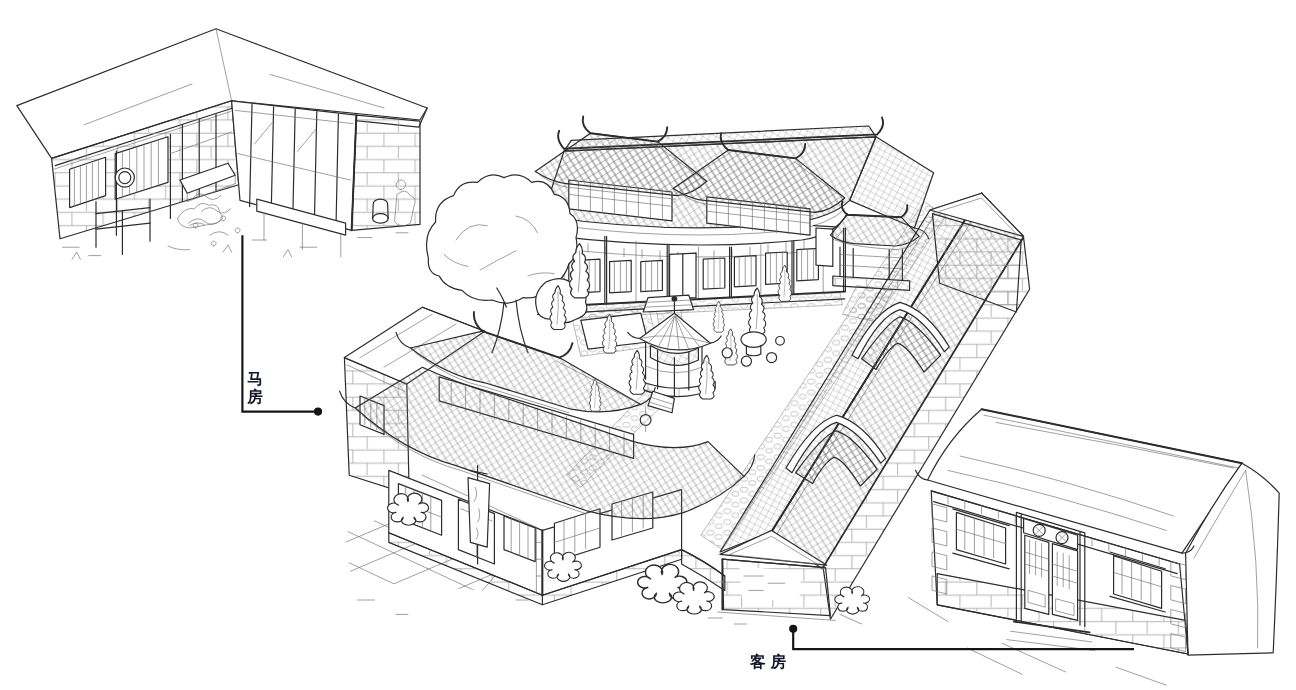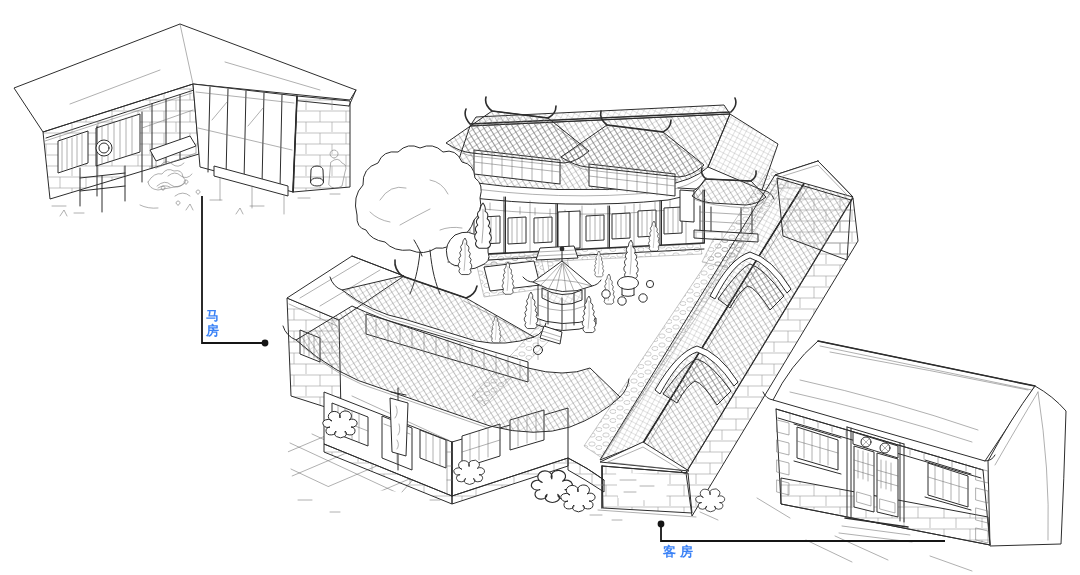--- a/index.html
+++ b/index.html
@@ -9,24 +9,24 @@
   
   .k{stroke:#2d2d2d;fill:none;stroke-width:1;stroke-linecap:round;stroke-linejoin:round}
   .k2{stroke:#2d2d2d;fill:none;stroke-width:1.6;stroke-linecap:round;stroke-linejoin:round}
   .t{stroke:#6e6e6e;fill:none;stroke-width:.55;stroke-linecap:round}
   .w{fill:#ffffff;stroke:#2d2d2d;stroke-width:1;stroke-linejoin:round}
   .fa{fill:url(#tileA);stroke:#2d2d2d;stroke-width:1;stroke-linejoin:round}
   .fb{fill:url(#tileB);stroke:#2d2d2d;stroke-width:1;stroke-linejoin:round}
   .fs{fill:url(#stonePat);stroke:#2d2d2d;stroke-width:1;stroke-linejoin:round}
   .fc{fill:url(#cobblePat);stroke:#8f8f8f;stroke-width:.5}
   .ld{stroke:#151515;fill:none;stroke-width:1.8;stroke-linecap:butt}
-  .label{position:absolute;color:#3b82f6;font-weight:bold;}
+  .label{position:absolute;color:#0f172a;font-weight:bold;}
   .label-v{left:204px;top:308px;width:17px;font-size:13px;line-height:15px;
            word-break:break-all;text-align:center;}
-  .label-h{left:663px;top:543px;font-size:13px;letter-spacing:4px;}
+  .label-h{left:625px;top:543px;font-size:13px;letter-spacing:4px;}
 </style>
 </head>
 <body>
 
 <div class="stage">
 <svg width="1080" height="575" viewBox="0 0 1080 575">
 <defs>
   <pattern id="tileA" width="5" height="5" patternUnits="userSpaceOnUse" patternTransform="rotate(28)">
     <path d="M0 0H5M0 0V5" stroke="#7b7b7b" stroke-width="0.45" fill="none"></path>
   </pattern>

